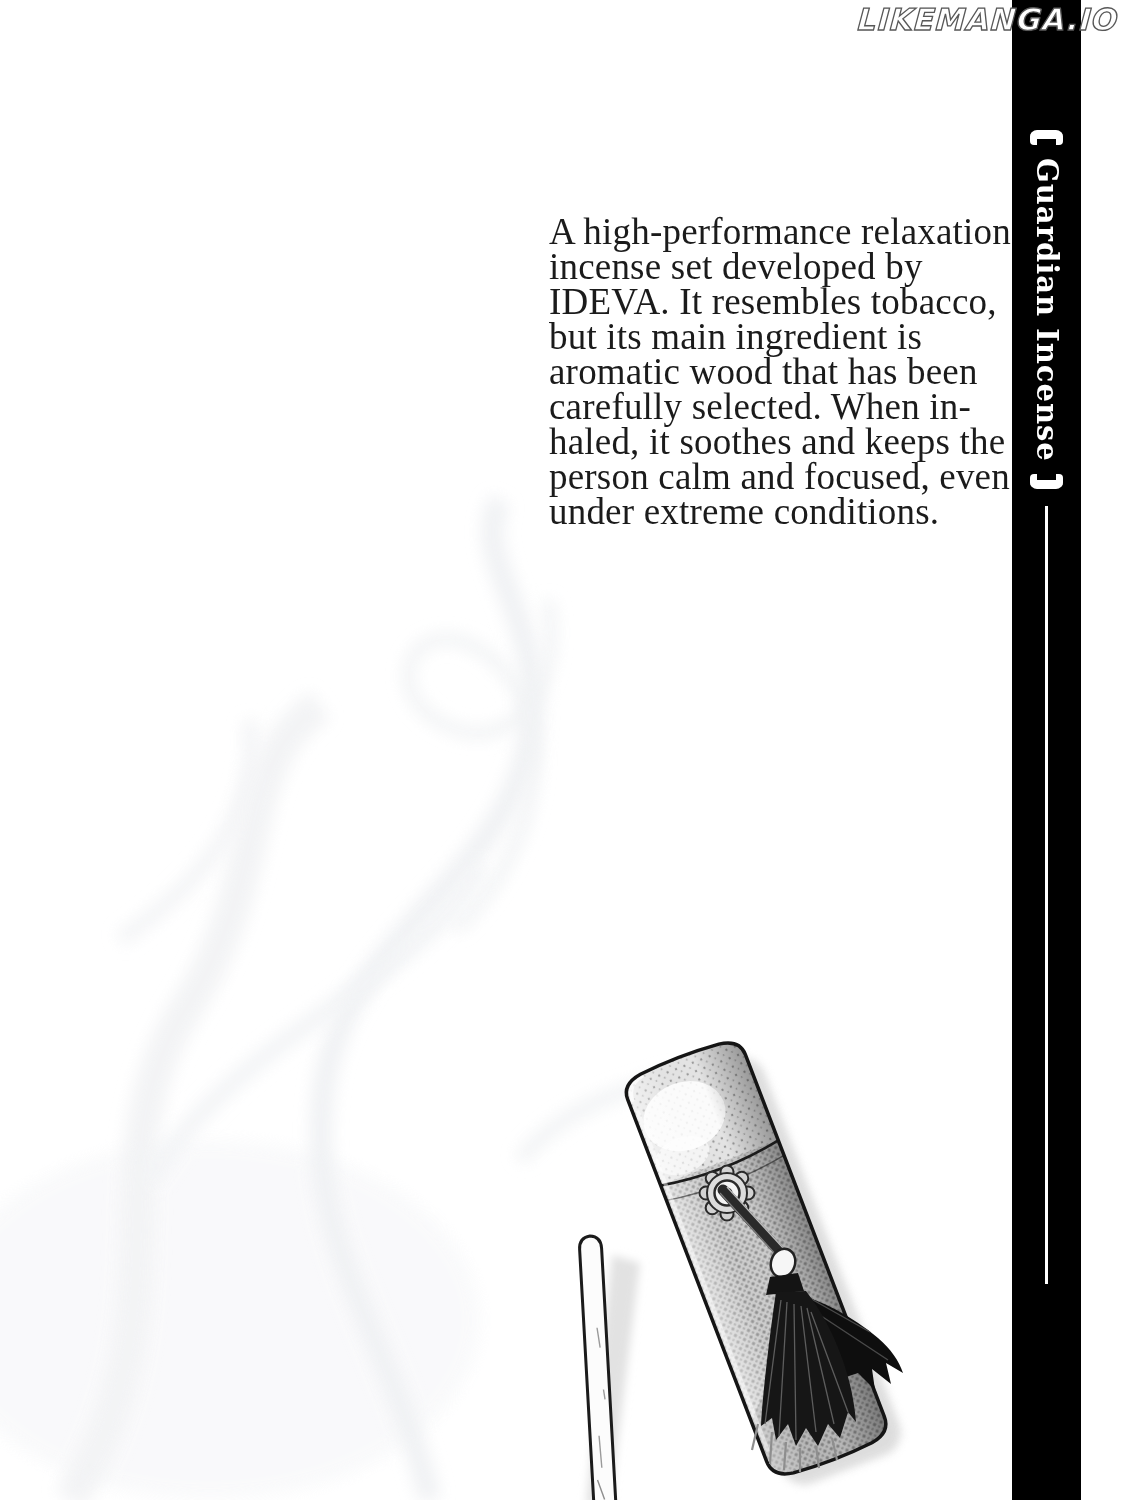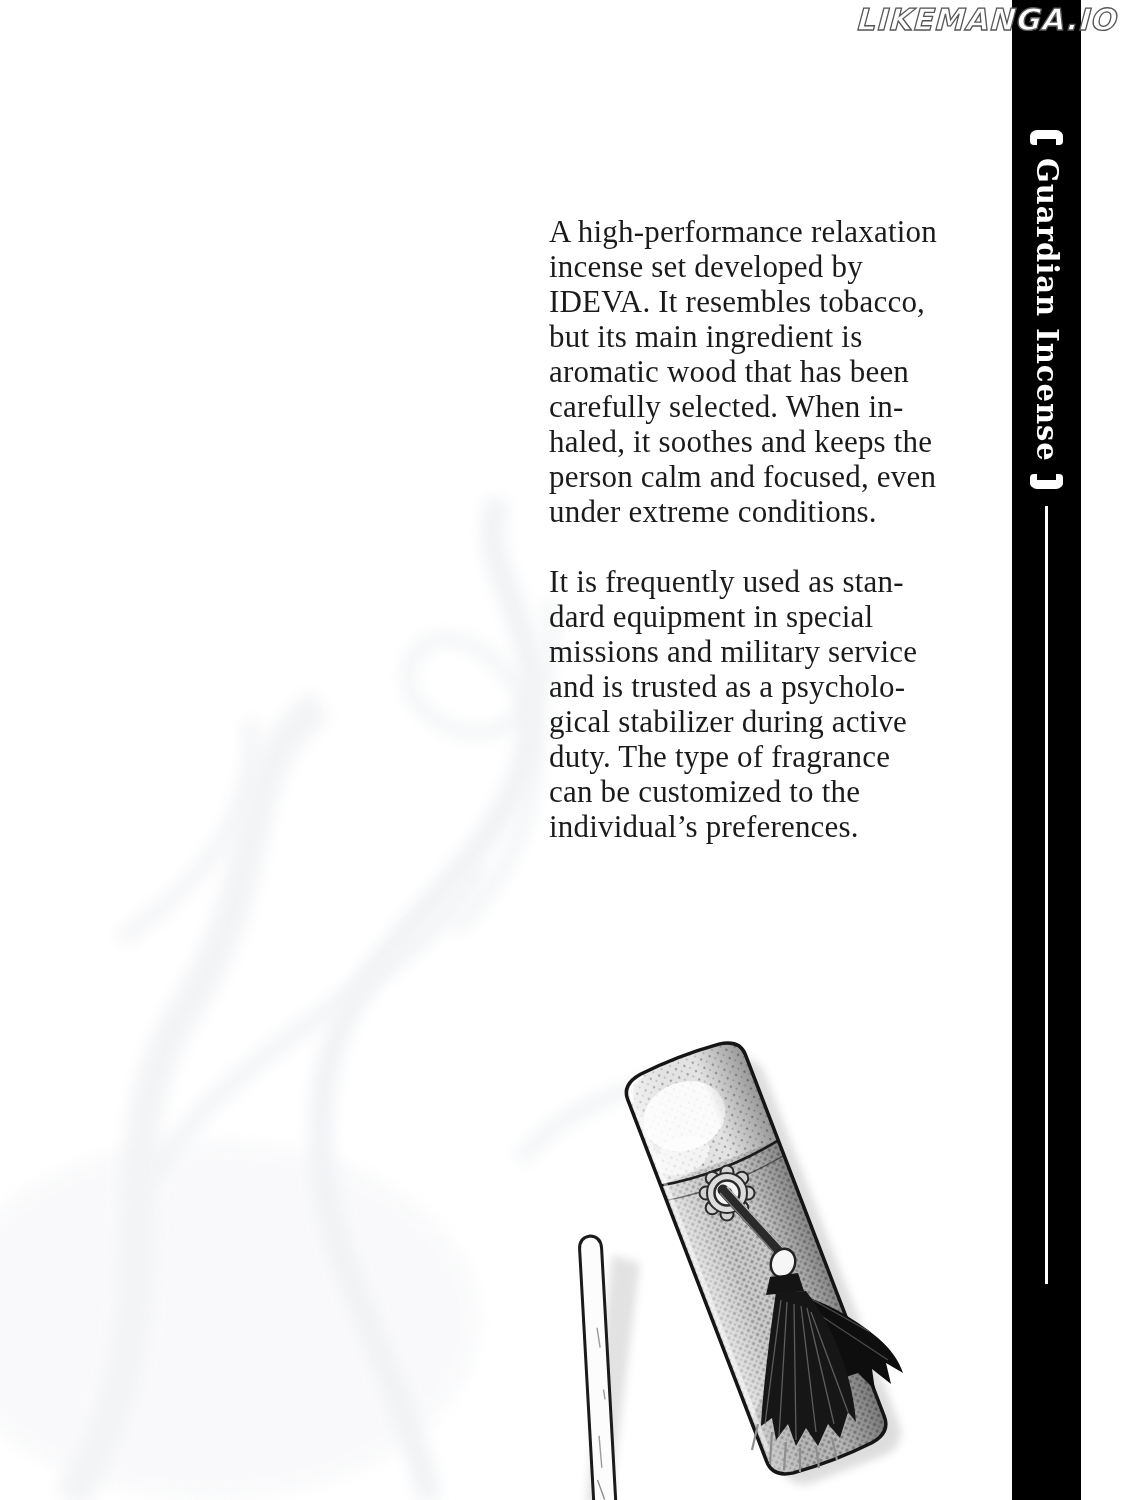--- a/index.html
+++ b/index.html
@@ -11,21 +11,21 @@
     overflow:hidden;
     font-family:"Liberation Serif","DejaVu Serif",serif;
   }
   
   .art{position:absolute;left:0;top:0;width:1125px;height:1500px;z-index:0;}
 
   
   .desc{
     position:absolute;left:549px;top:214px;z-index:1;
     color:#1b1b1b;
-    font-size:31px;line-height:35px;
+    font-size:37px;line-height:35px;
     letter-spacing:0.2px;
   }
   .desc p{margin:0;white-space:pre;}
   .desc p + p{margin-top:35px;}
 
   
   .sidebar{
     position:absolute;left:1012px;top:0;width:69px;height:1500px;
     background:#000;z-index:2;
     display:flex;flex-direction:column;align-items:center;
@@ -180,28 +180,20 @@
   <div class="desc">
     <p>A high-performance relaxation
 incense set developed by
 IDEVA. It resembles tobacco,
 but its main ingredient is
 aromatic wood that has been
 carefully selected. When in-
 haled, it soothes and keeps the
 person calm and focused, even
 under extreme conditions.</p>
-    <p>It is frequently used as stan-
-dard equipment in special
-missions and military service
-and is trusted as a psycholo-
-gical stabilizer during active
-duty. The type of fragrance
-can be customized to the
-individual’s preferences.</p>
   </div>
 
   <div class="sidebar">
     <div class="bracket top"></div>
     <div class="vtitle">Guardian Incense</div>
     <div class="bracket bottom"></div>
     <div class="vrule"></div>
   </div>
 
   <div class="watermark">LIKEMANGA.IO</div>

